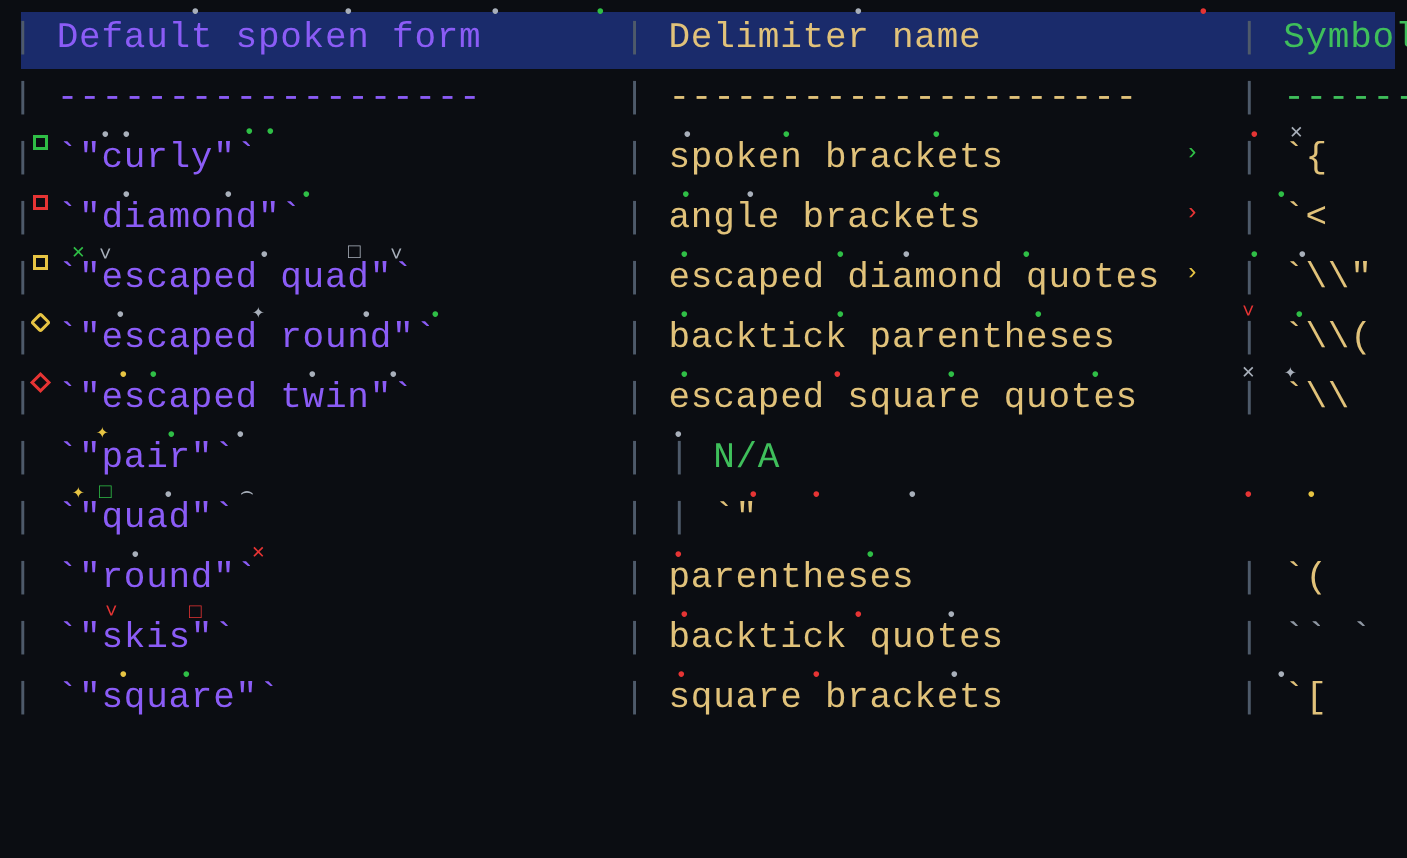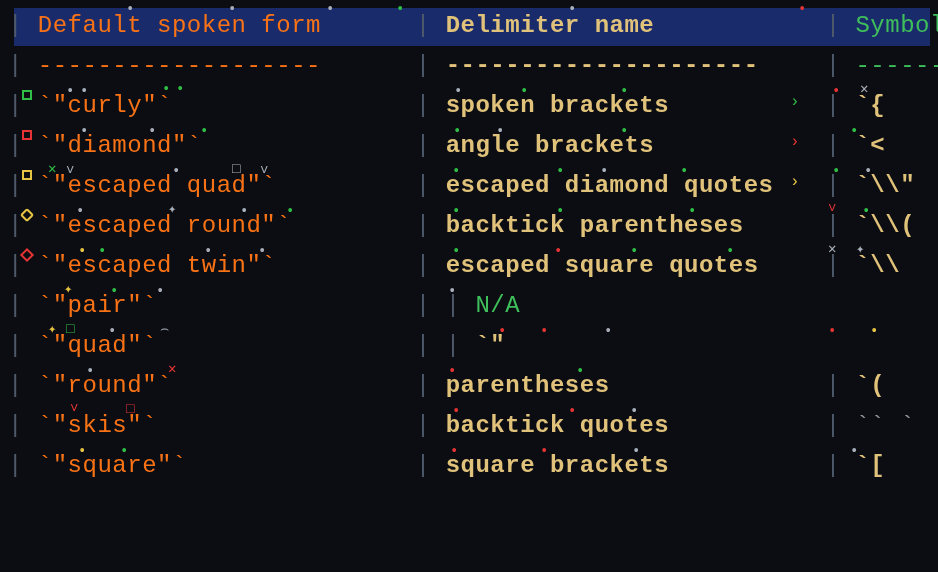--- a/index.html
+++ b/index.html
@@ -20,22 +20,22 @@
     padding: 6px 8px;
   }
   .line {
     display: flex;
     align-items: center;
     height: 40px;
     white-space: pre;
   }
   
   .dimpipe { color: #4e5a6a; }
-  .blue    { color: #f97316; }
-  .yellow  { color: #e1c27a; font-weight: bold; }
+  .blue    { color: #8b5cf6; }
+  .yellow  { color: #e1c27a; }
   .green   { color: #3fbf5b; }
   .grey    { color: #8f97a3; }
   .headbg {
     position: absolute;
     left: 14px; right: 8px; top: 8px; height: 38px;
     background: #1a2b6b;
     z-index: 0;
   }
   .content { position: relative; z-index: 1; }
   

